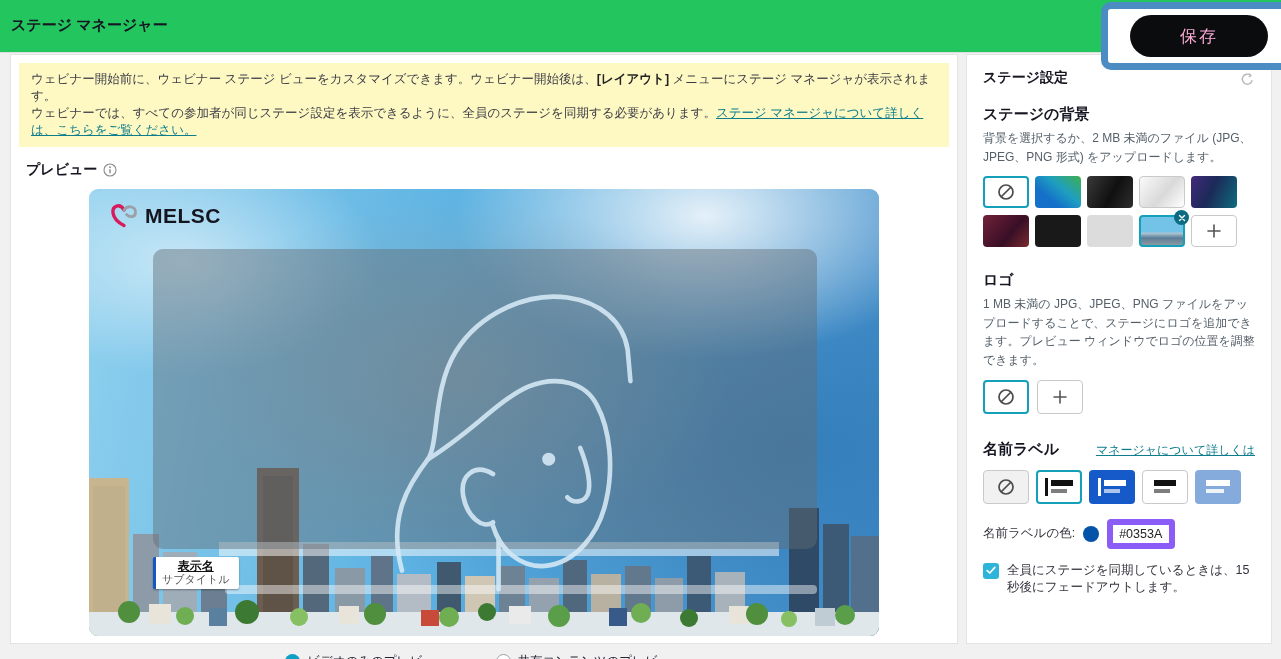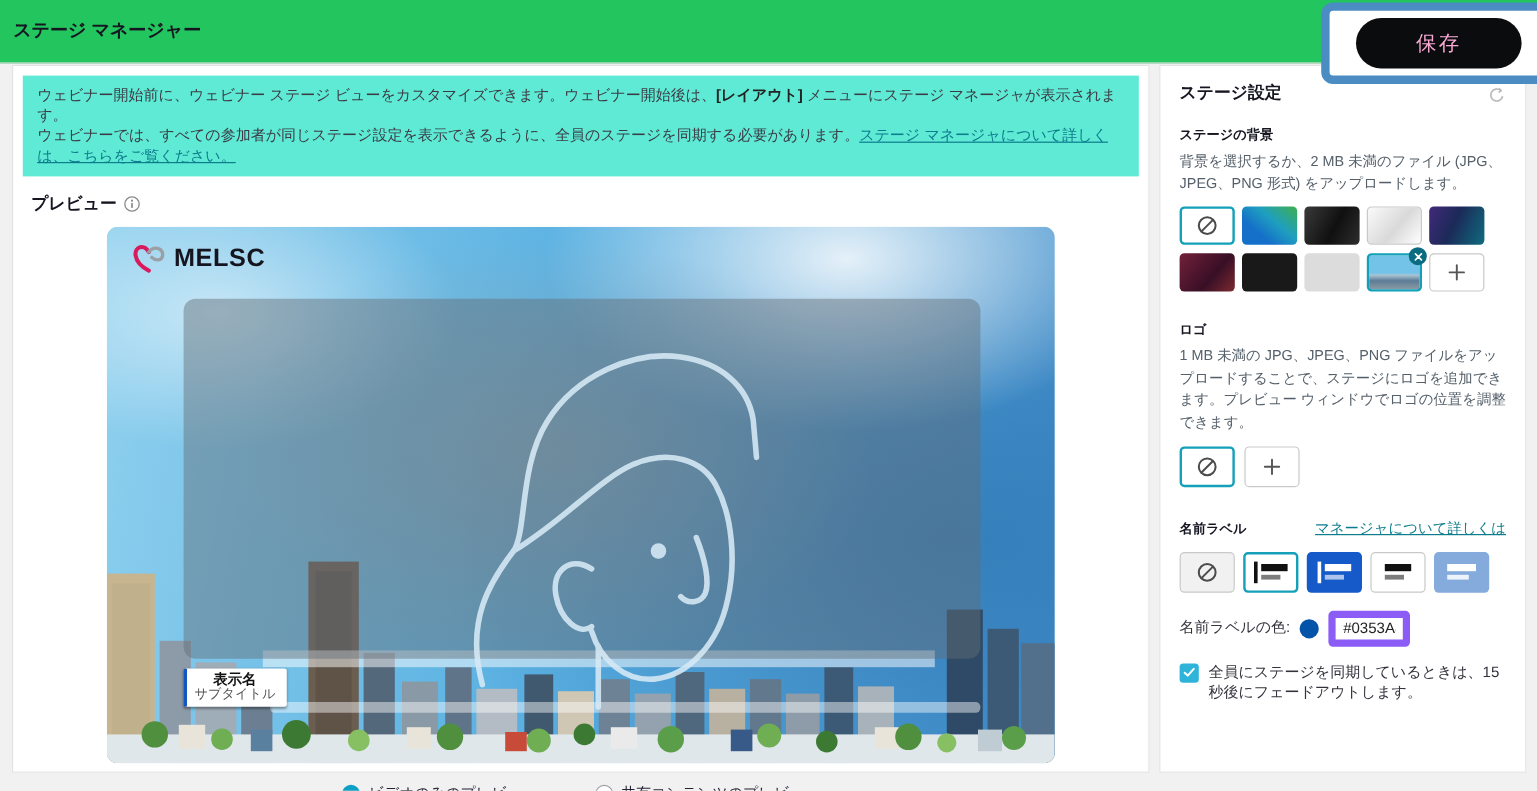--- a/index.html
+++ b/index.html
@@ -21,21 +21,21 @@
   .save-btn { width:138px; height:42px; border:none; border-radius:21px; background:#0b0c0e;
     color:#f9a8d4; font-size:17px; font-family:inherit; cursor:pointer; letter-spacing:2px; }
 
   
   .main-panel { position:absolute; left:10px; top:54px; width:948px; height:590px;
     background:#fff; border:1px solid #e3e3e3; }
   .side-panel { position:absolute; left:966px; top:54px; width:306px; height:590px;
     background:#fff; border:1px solid #e3e3e3; padding:14px 16px; }
 
   
-  .banner { margin:8px; background:#5eead4; padding:8px 12px; font-size:12.5px;
+  .banner { margin:8px; background:#fef9c3; padding:8px 12px; font-size:12.5px;
     line-height:17px; color:#3c3c46; }
   .banner b { color:#222; }
   a.link { color:#0d7c8c; text-decoration:underline; cursor:pointer; }
 
   .preview-heading { display:flex; align-items:center; gap:6px; margin:14px 0 0 15px;
     font-size:14px; font-weight:bold; color:#161622; }
 
   
   .preview { position:relative; width:790px; height:447px; margin:10px auto 0;
     border-radius:9px; overflow:hidden;
@@ -52,35 +52,35 @@
     background:rgba(98,110,117,.46); border-radius:10px; }
   .haze-strip { position:absolute; left:136px; top:396px; width:592px; height:9px;
     background:rgba(255,255,255,.45); border-radius:4px; filter:blur(.6px); }
   .face-art { position:absolute; left:300px; top:86px; width:260px; height:320px; opacity:.88; }
 
   .brand { position:absolute; left:20px; top:12px; display:flex; align-items:center; gap:6px; }
   .brand-text { font-size:21px; font-weight:bold; color:#15151f; letter-spacing:.5px; }
 
   .name-tag { position:absolute; left:64px; top:368px; background:#fff; border-left:3px solid #1557c0;
     padding:2px 9px 3px 6px; border-radius:2px; box-shadow:0 1px 2px rgba(0,0,0,.35); }
-  .name-tag .dn { font-size:12px; font-weight:bold; color:#111; line-height:14px; }
+  .name-tag .dn { font-size:12px; font-weight:bold; color:#111; line-height:14px;text-decoration:underline; }
   .name-tag .st { font-size:11px; color:#555; line-height:13px; }
 
   
   .radio-row { display:flex; justify-content:center; gap:48px; margin-top:17px; font-size:12.5px; color:#232333; }
   .radio-opt { display:flex; align-items:center; gap:7px; cursor:pointer; }
   .radio { width:15px; height:15px; border-radius:50%; border:1px solid #9aa0a6; background:#fff; position:relative; }
   .radio.sel { border:none; background:#0e9fc4; }
   .radio.sel::after { content:""; position:absolute; left:4.5px; top:4.5px; width:6px; height:6px;
     border-radius:50%; background:#fff; }
 
   
   .side-title-row { display:flex; justify-content:space-between; align-items:flex-end; }
   .side-title { font-size:14px; font-weight:bold; color:#161622; }
-  .sec-title { font-size:11px; font-weight:bold; color:#161622; }
+  .sec-title { font-size:15px; font-weight:bold; color:#161622; }
   .sec-desc { font-size:12px; color:#55606a; line-height:1.55; margin-top:5px; }
 
   .thumb-grid { display:grid; grid-template-columns:repeat(5,46px); gap:7px 6px; margin-top:10px; }
   .thumb { width:46px; height:32px; border-radius:4px; border:1px solid #c9c9c9; cursor:pointer; position:relative;
     display:flex; align-items:center; justify-content:center; background:#fff; }
   .thumb.sel { border:2px solid #14a0b8; }
   .t-grad1 { background:linear-gradient(40deg,#1470c8 30%,#1f9fc0 60%,#3fae4e); border:none; }
   .t-dark1 { background:linear-gradient(118deg,#3a3a3a,#101010 55%,#2e2e2e); border:none; }
   .t-light1 { background:linear-gradient(130deg,#fafafa,#d9d9d9 55%,#fff); }
   .t-grad2 { background:linear-gradient(115deg,#43297a,#1b2a58 45%,#0f6c7e); border:none; }

